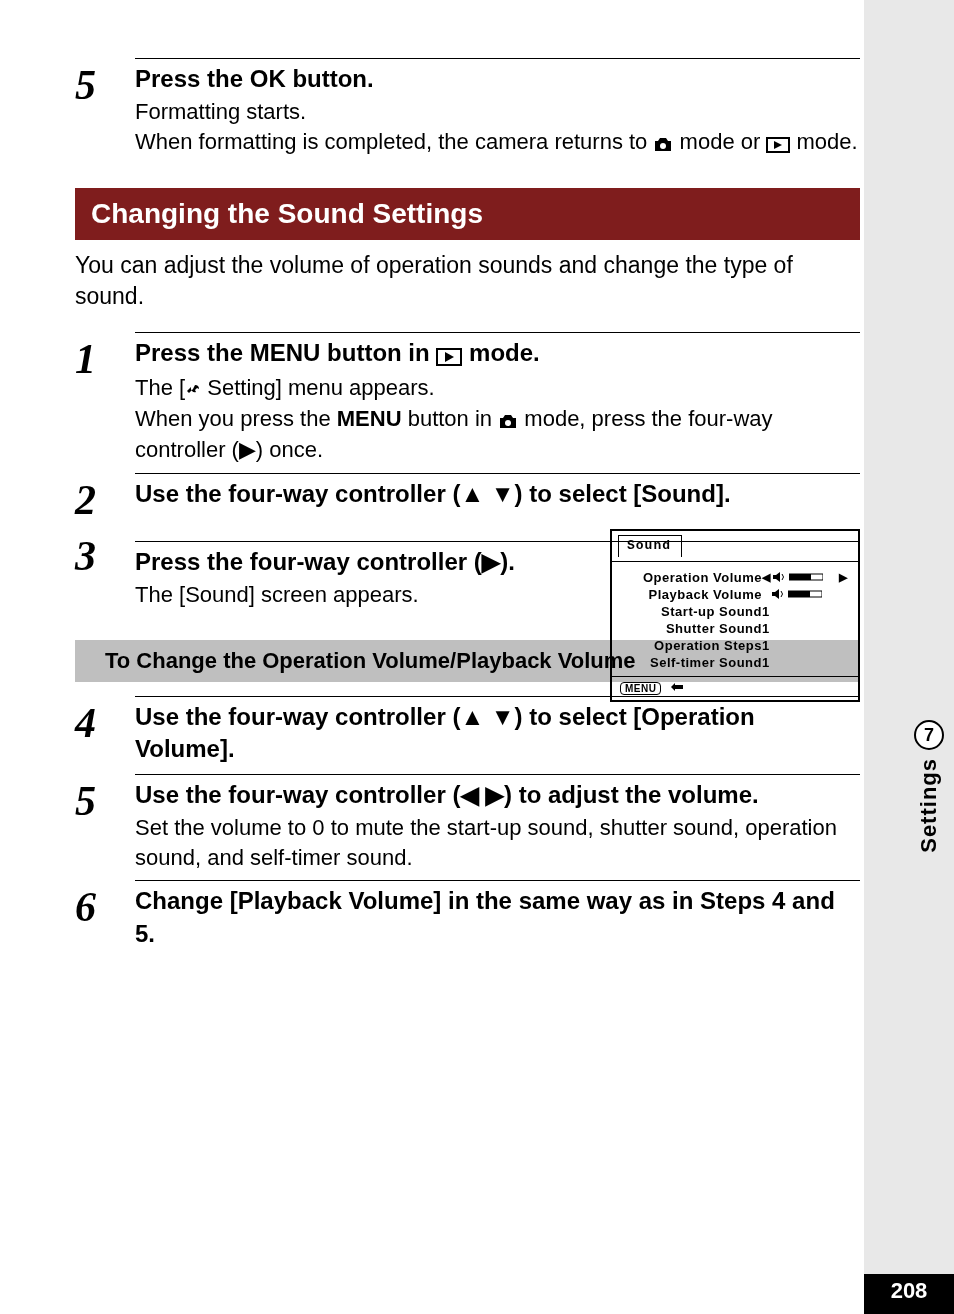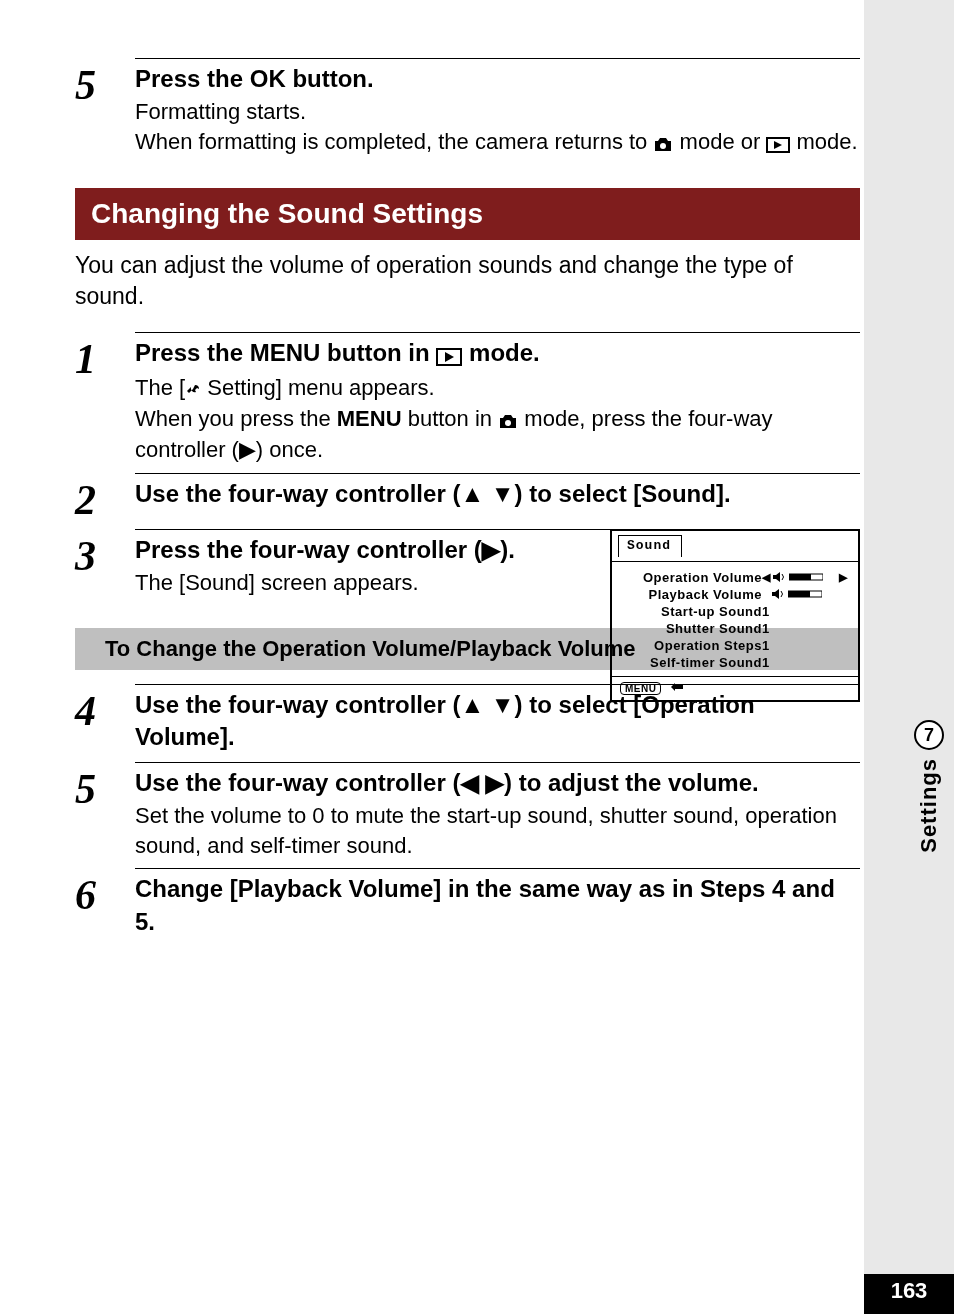--- a/index.html
+++ b/index.html
@@ -161,27 +161,27 @@
     display: inline-block;
     border: 1px solid #000;
     border-radius: 4px;
     font-size: 10px;
     font-weight: bold;
     padding: 0 4px;
     letter-spacing: 0.5px;
   }
   .tri-small { font-size: 11px; }
   .step3-wrap { position: relative; }
-  .step3-body { padding-right: 270px; }
+  .step3-body { padding-right: 270px; margin-top: 12px; }
 </style>
 </head>
 <body>
 
 <div class="right-strip">
-  <div class="page-num">163</div>
+  <div class="page-num">208</div>
 </div>
 <div class="side-tab">
   <div class="circle">7</div>
   <div class="vertical">Settings</div>
 </div>
 
 <div class="page">
   <div class="content">
 
     <div class="step">

